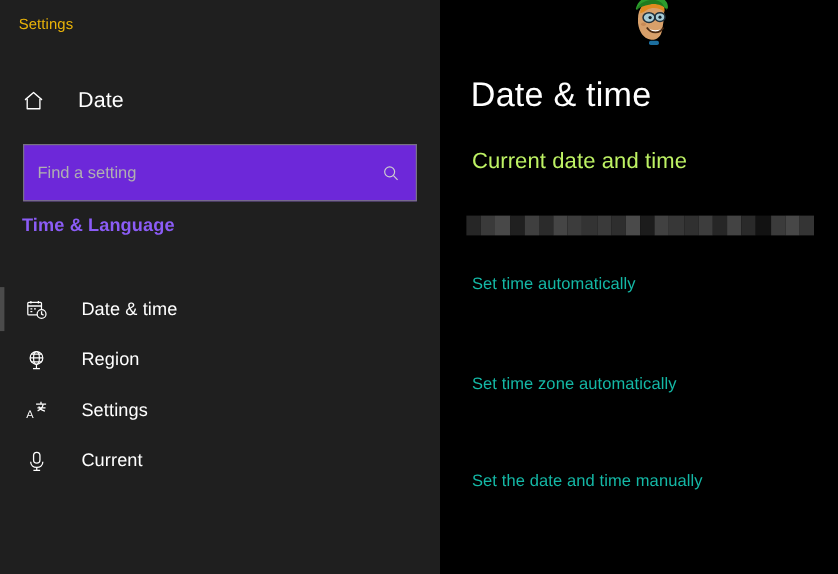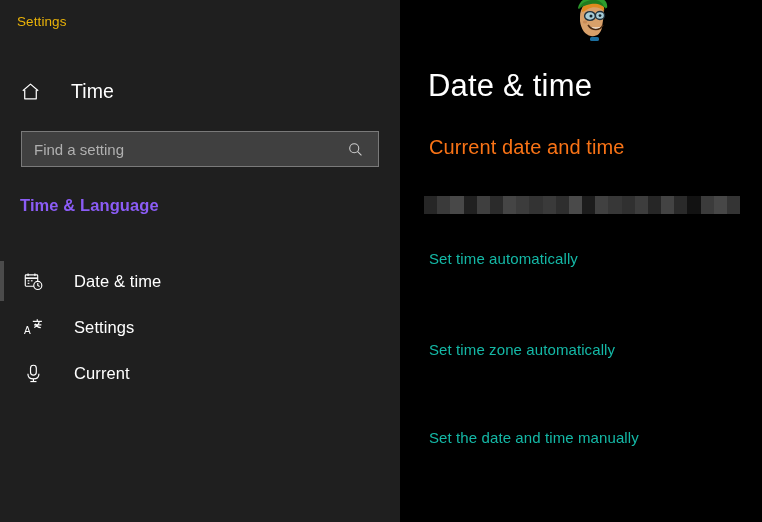--- a/index.html
+++ b/index.html
@@ -59,23 +59,23 @@
     font-size: 19.5px;
     color: #ffffff;
     letter-spacing: .1px;
   }
 
   .search-box {
     position: absolute;
     left: 21px;
     top: 131px;
     width: 358px;
-    height: 36px;
+    height: 52px;
     box-sizing: border-box;
-    background: #404040;
+    background: #6d28d9;
     border: 1px solid #7a7a7a;
     display: flex;
     align-items: center;
   }
   .search-input {
     flex: 1 1 auto;
     background: transparent;
     border: 0;
     outline: 0;
     color: #d8d8d8;
@@ -167,21 +167,21 @@
     color: #ffffff;
     font-weight: normal;
     letter-spacing: .2px;
     margin: 0;
   }
   .sub-title {
     position: absolute;
     left: 29px;
     top: 136px;
     font-size: 20px;
-    color: #f97316;
+    color: #bef264;
     font-weight: normal;
     letter-spacing: .1px;
     margin: 0;
   }
 
   
   .redacted {
     position: absolute;
     left: 24px;
     top: 196px;
@@ -214,21 +214,21 @@
 
     <div class="settings-title">Settings</div>
 
     <div class="home-row">
       <span class="home-icon">
         <svg width="21" height="21" viewBox="0 0 24 24" fill="none" stroke="#ffffff" stroke-width="1.4" stroke-linejoin="round">
           <path d="M3.2 11.2 L12 3.6 L20.8 11.2"></path>
           <path d="M5.4 10.2 V20.4 H18.6 V10.2"></path>
         </svg>
       </span>
-      <span class="home-label">Time</span>
+      <span class="home-label">Date</span>
     </div>
 
     <div class="search-box">
       <input class="search-input" type="text" placeholder="Find a setting" style="">
       <span class="search-icon">
         <svg width="17" height="17" viewBox="0 0 24 24" fill="none" stroke="#cfcfcf" stroke-width="1.5">
           <circle cx="10.2" cy="10.2" r="6.4"></circle>
           <line x1="15.1" y1="15.1" x2="20.4" y2="20.4"></line>
         </svg>
       </span>
@@ -248,20 +248,34 @@
             <line x1="5.3" y1="11.2" x2="7.3" y2="11.2"></line>
             <line x1="9.0" y1="11.2" x2="11.0" y2="11.2"></line>
             <line x1="5.3" y1="14.1" x2="7.3" y2="14.1"></line>
             <circle cx="16.9" cy="16.5" r="4.6" fill="#1f1f1f"></circle>
             <polyline points="16.9,13.6 16.9,16.6 19.0,17.7"></polyline>
           </svg>
         </span>
         <span class="nav-label">Date &amp; time</span>
       </div>
 
+      <div class="nav-item">
+        <span class="nav-icon">
+          <svg width="21" height="21" viewBox="0 0 24 24" fill="none" stroke="#ffffff" stroke-width="1.25">
+            <circle cx="11.6" cy="9.6" r="6.6"></circle>
+            <ellipse cx="11.6" cy="9.6" rx="3.0" ry="6.6"></ellipse>
+            <line x1="5.0" y1="9.6" x2="18.2" y2="9.6"></line>
+            <line x1="6.2" y1="5.6" x2="17.0" y2="5.6"></line>
+            <line x1="6.2" y1="13.6" x2="17.0" y2="13.6"></line>
+            <path d="M11.6 16.2 L11.6 20.0"></path>
+            <path d="M8.0 20.6 L15.2 20.6"></path>
+          </svg>
+        </span>
+        <span class="nav-label">Region</span>
+      </div>
 
       <div class="nav-item">
         <span class="nav-icon">
           <svg width="21" height="21" viewBox="0 0 24 24" fill="none" stroke="#ffffff" stroke-width="1.35">
             <text x="1.0" y="19.6" font-size="11.5" fill="#ffffff" stroke="none" font-family="Liberation Sans, sans-serif">A</text>
             <line x1="11.2" y1="5.0" x2="21.6" y2="5.0"></line>
             <line x1="16.3" y1="2.6" x2="16.3" y2="5.0"></line>
             <line x1="12.6" y1="9.0" x2="21.0" y2="9.0"></line>
             <path d="M18.4 5.2 C18.4 8.0 16.0 10.6 12.8 12.0"></path>
             <path d="M14.0 7.6 C15.2 10.4 17.6 11.8 20.4 12.3"></path>

